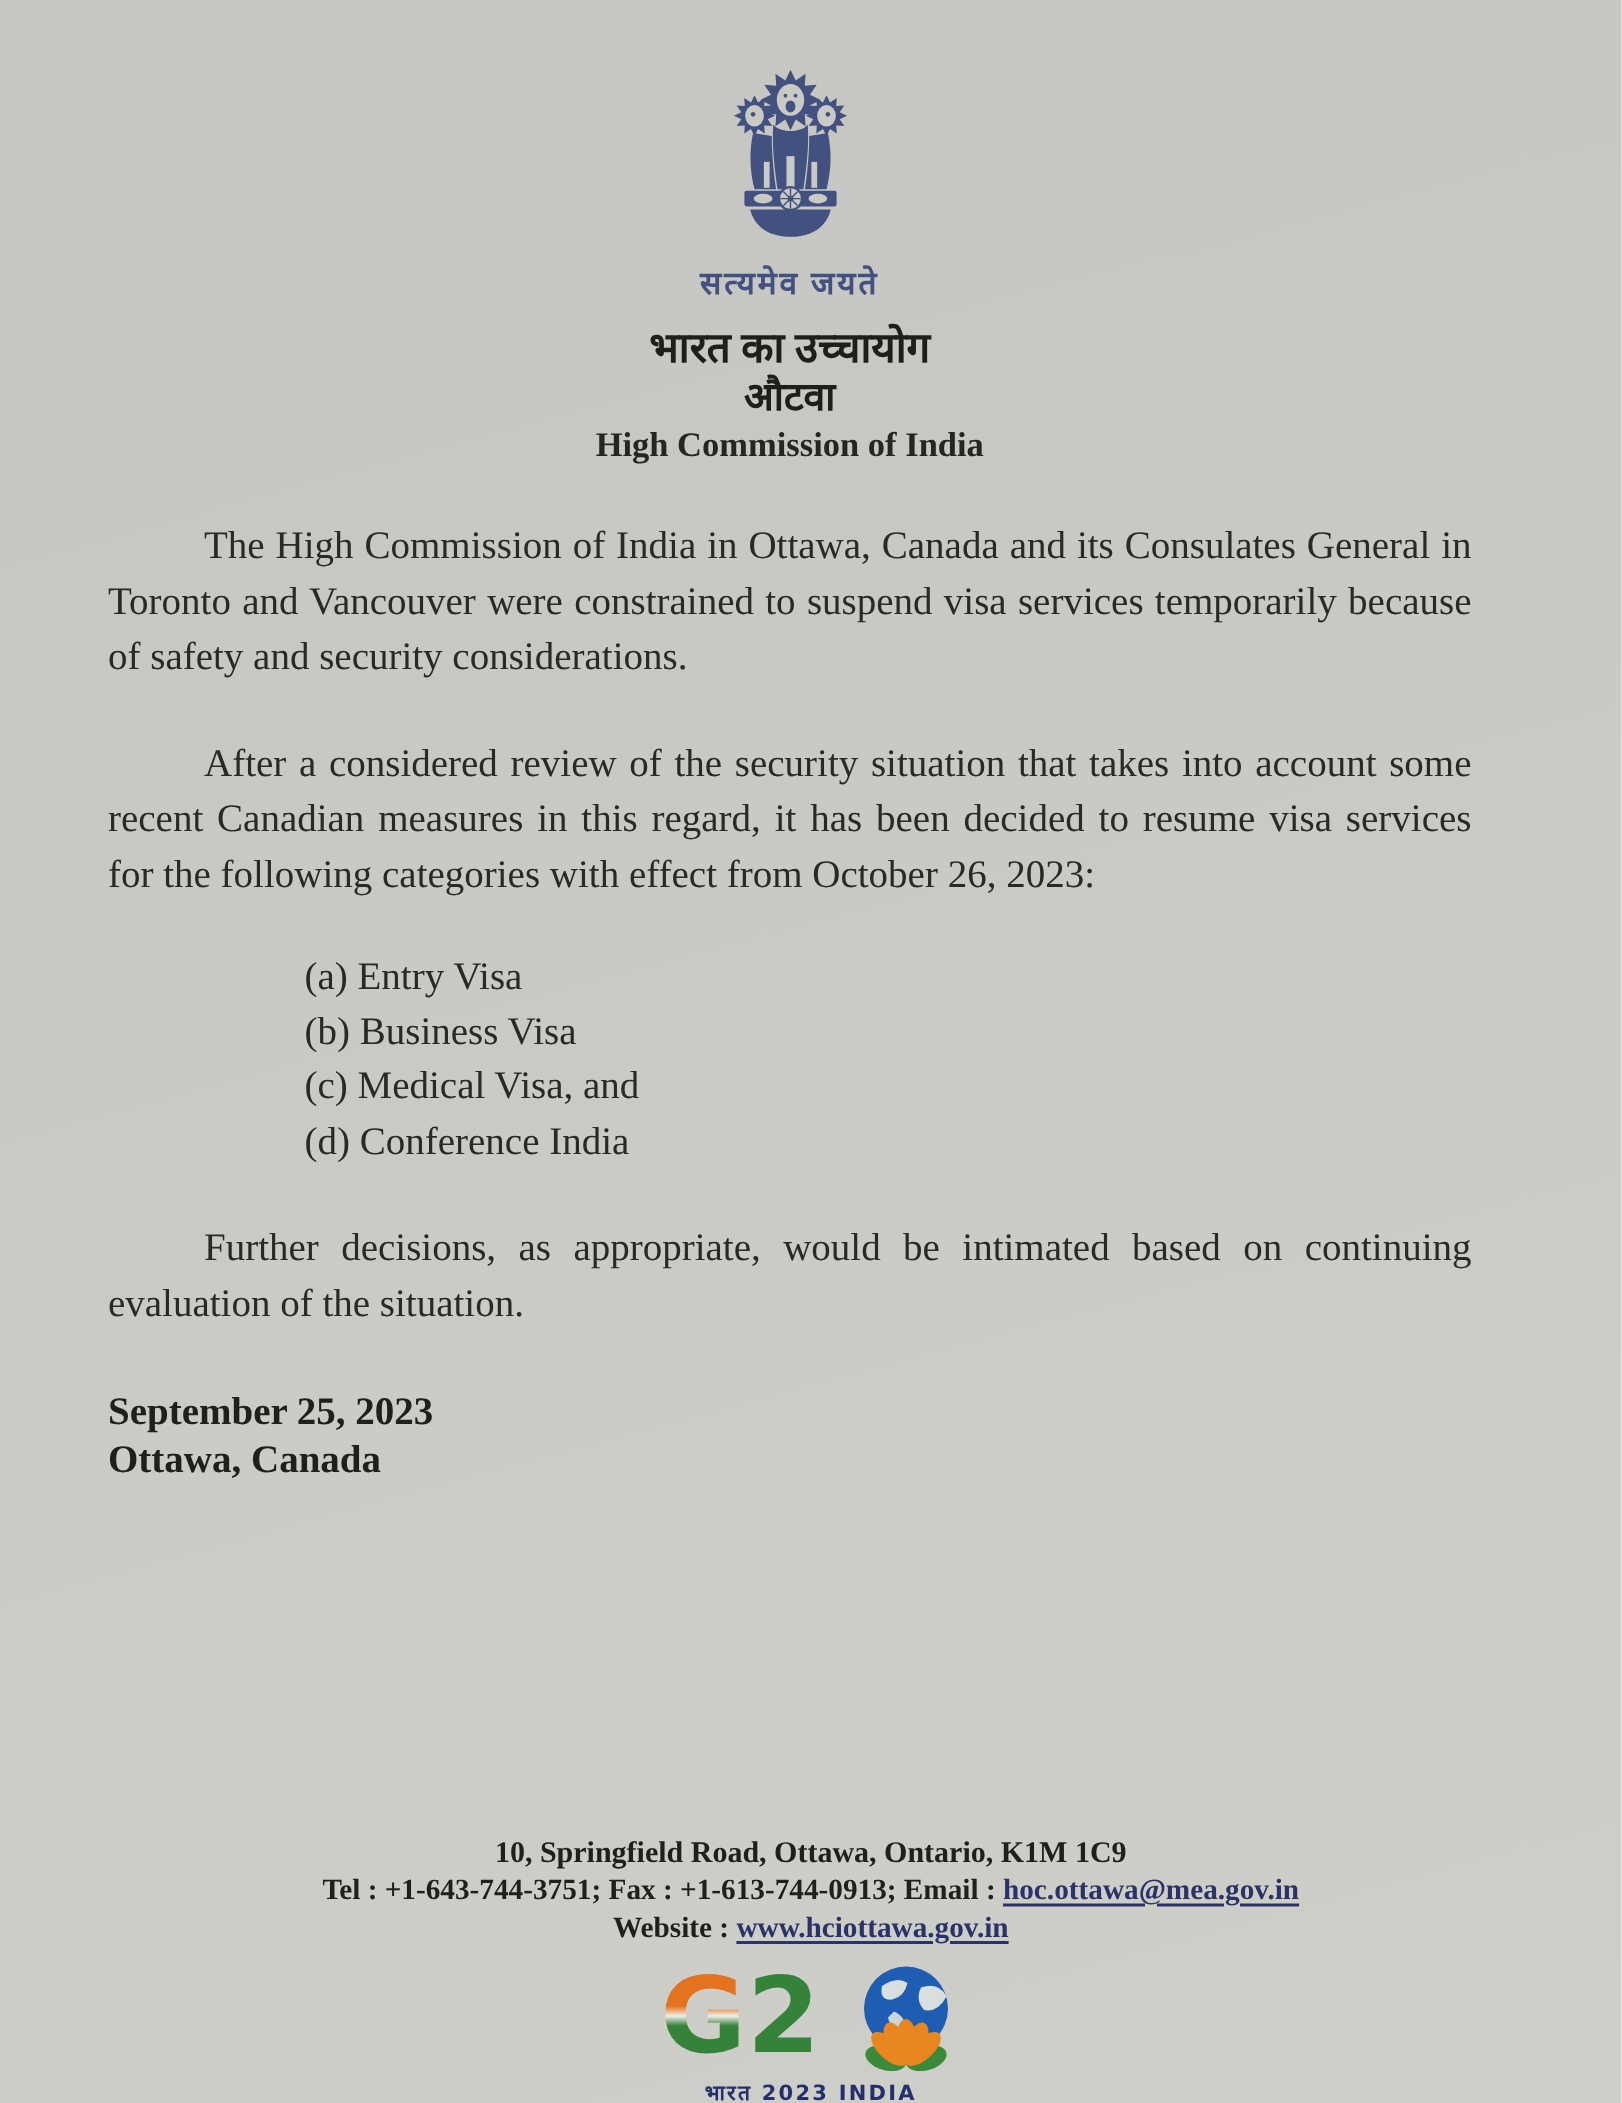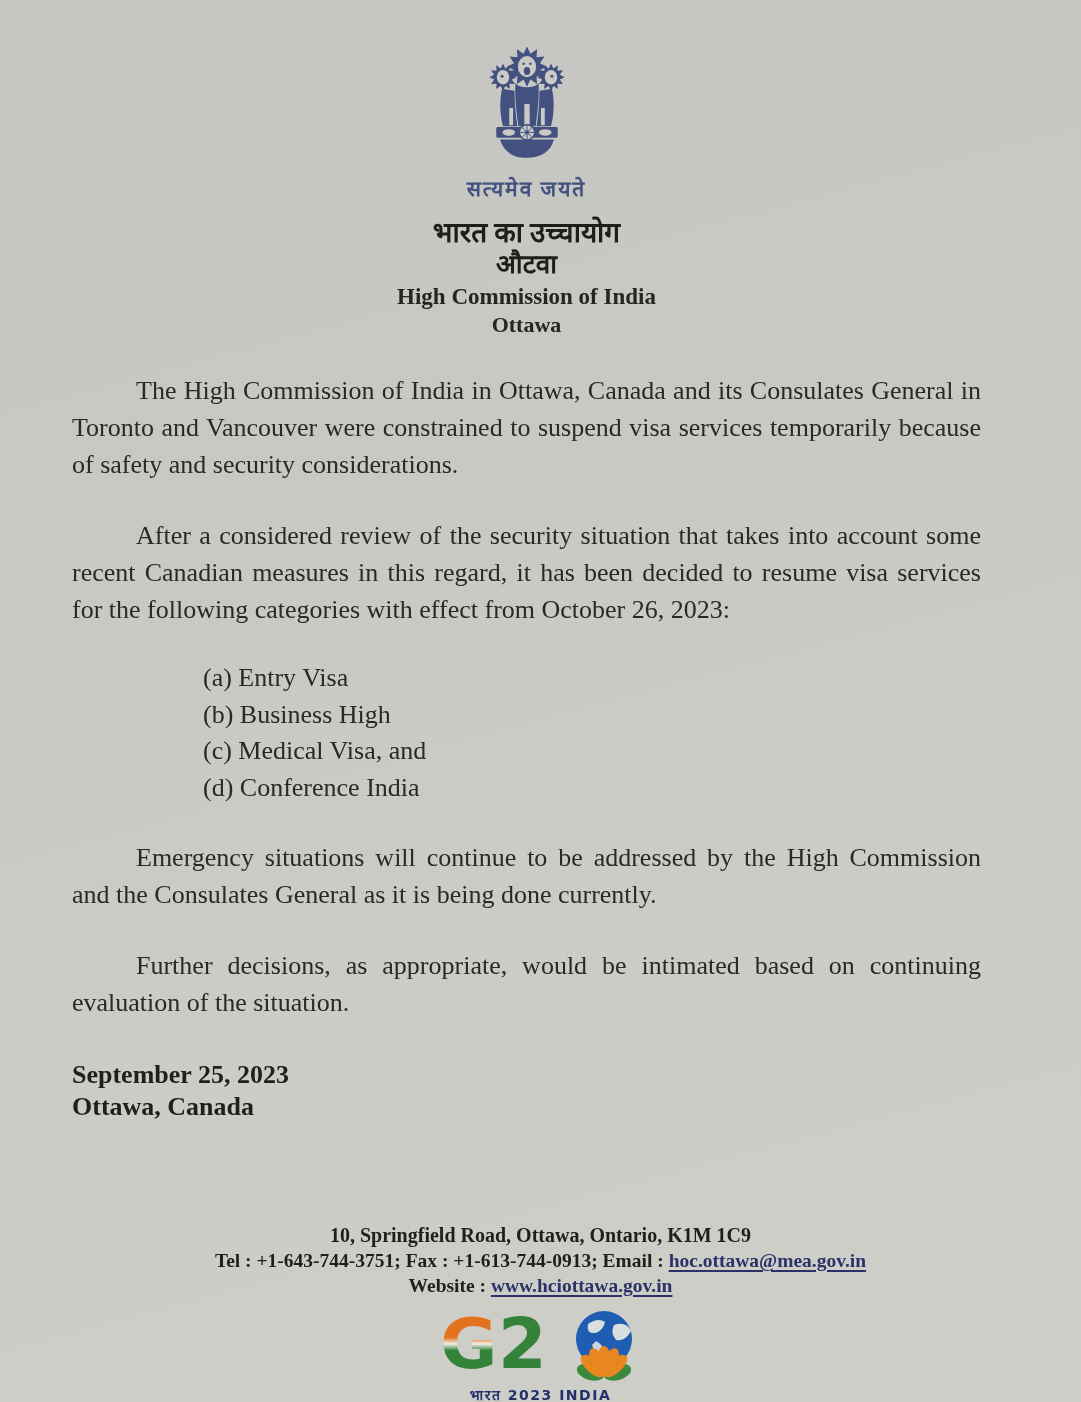--- a/index.html
+++ b/index.html
@@ -132,35 +132,33 @@
       <circle cx="50" cy="93.5" r="2" fill="#42517f"></circle>
       <path d="M22,101 C25,113 35,120 50,120 C65,120 75,113 78,101 Z" fill="#42517f"></path>
     </svg>
     <div class="motto">सत्यमेव जयते</div>
   </div>
 
   <div class="org-block">
     <div class="org-hindi">भारत का उच्चायोग</div>
     <div class="city-hindi">औटवा</div>
     <div class="org-en">High Commission of India</div>
-    <div class="city-en">Ottawa</div>
   </div>
 
 
   <p class="para">The High Commission of India in Ottawa, Canada and its Consulates General in Toronto and Vancouver were constrained to suspend visa services temporarily because of safety and security considerations.</p>
   <p class="para">After a considered review of the security situation that takes into account some recent Canadian measures in this regard, it has been decided to resume visa services for the following categories with effect from October 26, 2023:</p>
 
   <div class="visa-list">
     <div class="visa-item">(a) Entry Visa</div>
-    <div class="visa-item">(b) Business High</div>
+    <div class="visa-item">(b) Business Visa</div>
     <div class="visa-item">(c) Medical Visa, and</div>
     <div class="visa-item">(d) Conference India</div>
   </div>
 
-  <p class="para tight">Emergency situations will continue to be addressed by the High Commission and the Consulates General as it is being done currently.</p>
   <p class="para">Further decisions, as appropriate, would be intimated based on continuing evaluation of the situation.</p>
 
   <div class="dateline">
     <div>September 25, 2023</div>
     <div>Ottawa, Canada</div>
   </div>
 
   <div class="bottom">
     <div class="footer-line1">10, Springfield Road, Ottawa, Ontario, K1M 1C9</div>
     <div class="footer-line">

